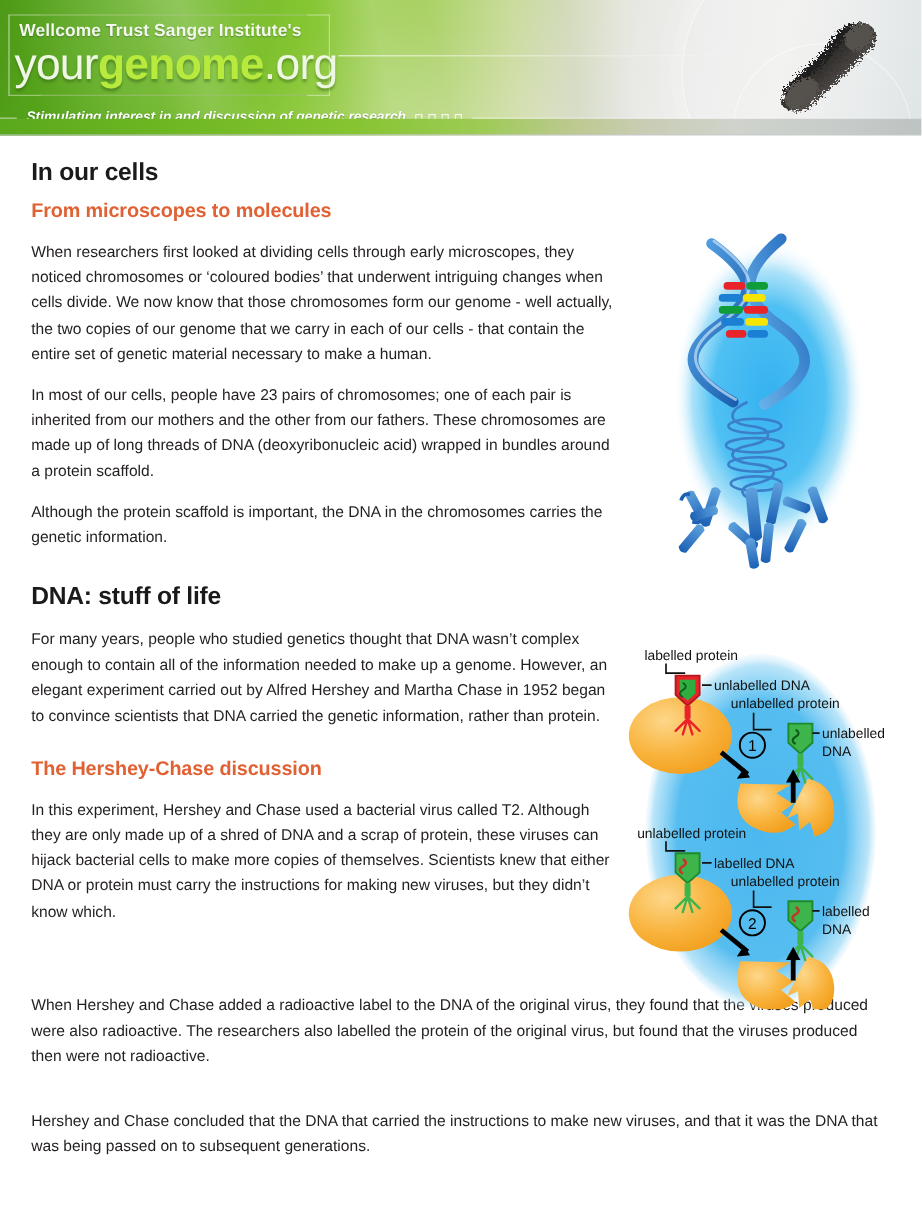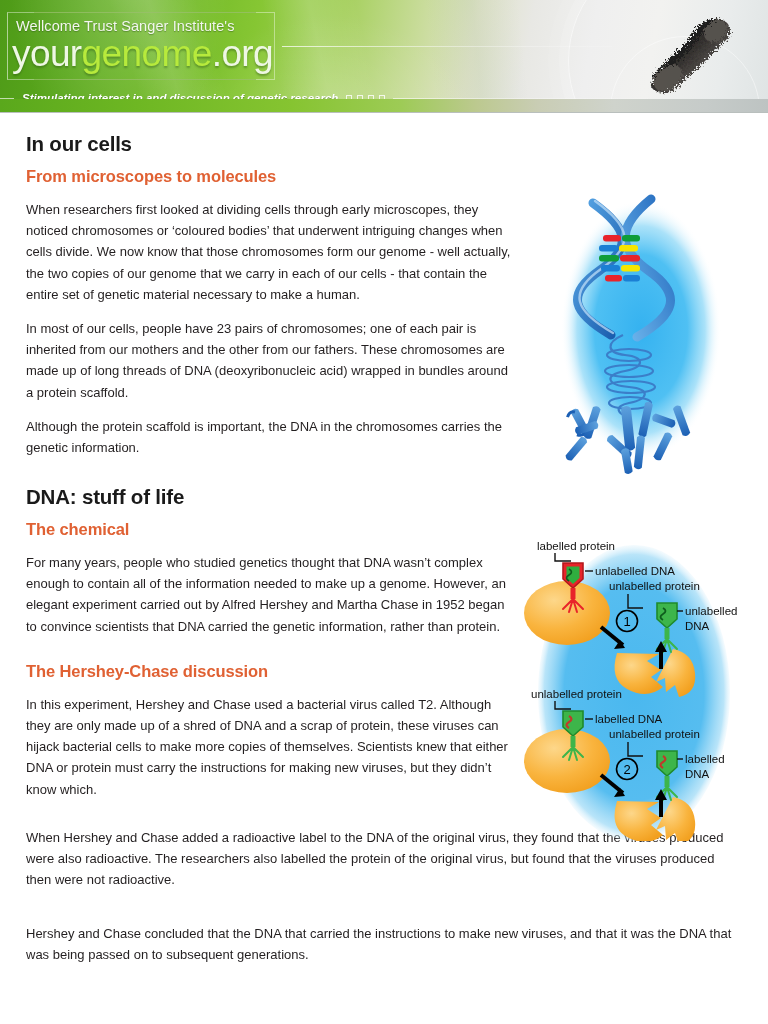--- a/index.html
+++ b/index.html
@@ -73,29 +73,30 @@
   }
   .logo-bracket::after {
     content:""; position:absolute; left: 26px; bottom:-1px;
     width: 222px; height: 1px; background: rgba(120,170,60,0.55);
   }
   .logo-line1 {
     position: absolute; left: 16px; top: 18px;
     font-size: 14.5px; color: #f3f7ee;
     letter-spacing: 0.1px;
     text-shadow: 0 1px 1px rgba(40,80,20,0.45);
+    font-weight: bold;
   }
   .logo-line2 {
     position: absolute; left: 12px; top: 33px;
     font-size: 37px; font-weight: 400;
     color: #eef7e4; letter-spacing: -0.6px;
     text-shadow: 0 2px 2px rgba(40,80,20,0.40);
     white-space: nowrap;
   }
-  .logo-line2 .b { font-weight: 400; color: #b7ea3c; }
+  .logo-line2 .b { font-weight: 700; color: #b7ea3c; }
   .logo-line2 .lt { color: #eef7e4; }
   .logo-rule {
     position: absolute; left: 282px; top: 46px;
     width: 330px; height: 1px;
     background: linear-gradient(90deg, rgba(255,255,255,0.75), rgba(255,255,255,0.12));
   }
   .tagline-row {
     position: absolute; left: 0; top: 90px;
     width: 768px; height: 16px;
     display: flex; align-items: center;
@@ -217,21 +218,20 @@
   <div class="content">
 
     <div class="col-left">
       <h1 class="sec">In our cells</h1>
       <h2 class="sub">From microscopes to molecules</h2>
       <p class="body">When researchers first looked at dividing cells through early microscopes, they noticed chromosomes or ‘coloured bodies’ that underwent intriguing changes when cells divide. We now know that those chromosomes form our genome - well actually, the two copies of our genome that we carry in each of our cells - that contain the entire set of genetic material necessary to make a human.</p>
       <p class="body">In most of our cells, people have 23 pairs of chromosomes; one of each pair is inherited from our mothers and the other from our fathers. These chromosomes are made up of long threads of DNA (deoxyribonucleic acid) wrapped in bundles around a protein scaffold.</p>
       <p class="body">Although the protein scaffold is important, the DNA in the chromosomes carries the genetic information.</p>
 
       <h1 class="sec" style="margin-top:27px">DNA: stuff of life</h1>
-      <h2 class="sub">The chemical</h2>
       <p class="body">For many years, people who studied genetics thought that DNA wasn’t complex enough to contain all of the information needed to make up a genome. However, an elegant experiment carried out by Alfred Hershey and Martha Chase in 1952 began to convince scientists that DNA carried the genetic information, rather than protein.</p>
 
       <h2 class="sub" style="margin-top:25px">The Hershey-Chase discussion</h2>
       <p class="body">In this experiment, Hershey and Chase used a bacterial virus called T2. Although they are only made up of a shred of DNA and a scrap of protein, these viruses can hijack bacterial cells to make more copies of themselves. Scientists knew that either DNA or protein must carry the instructions for making new viruses, but they didn’t know which.</p>
     </div>
 
     <div style="position:absolute; left:26px; top:714px; width:716px;">
       <p class="body wide" style="margin-top:0">When Hershey and Chase added a radioactive label to the DNA of the original virus, they found that the viruses produced were also radioactive. The researchers also labelled the protein of the original virus, but found that the viruses produced then were not radioactive.</p>
       <p class="body wide" style="margin-top:32px">Hershey and Chase concluded that the DNA that carried the instructions to make new viruses, and that it was the DNA that was being passed on to subsequent generations.</p>
     </div>

